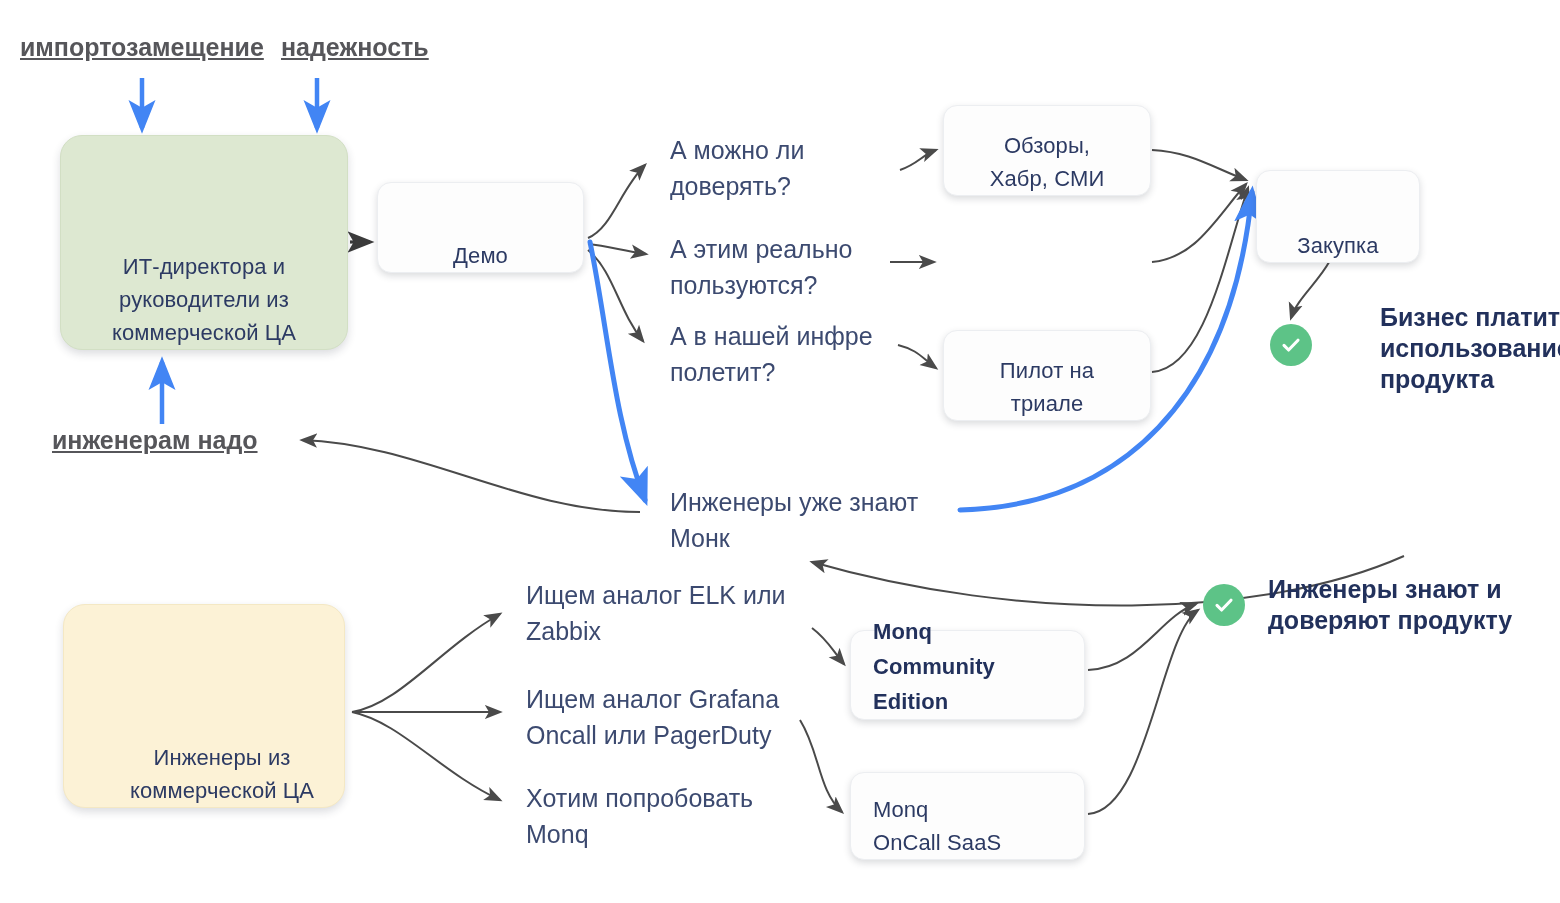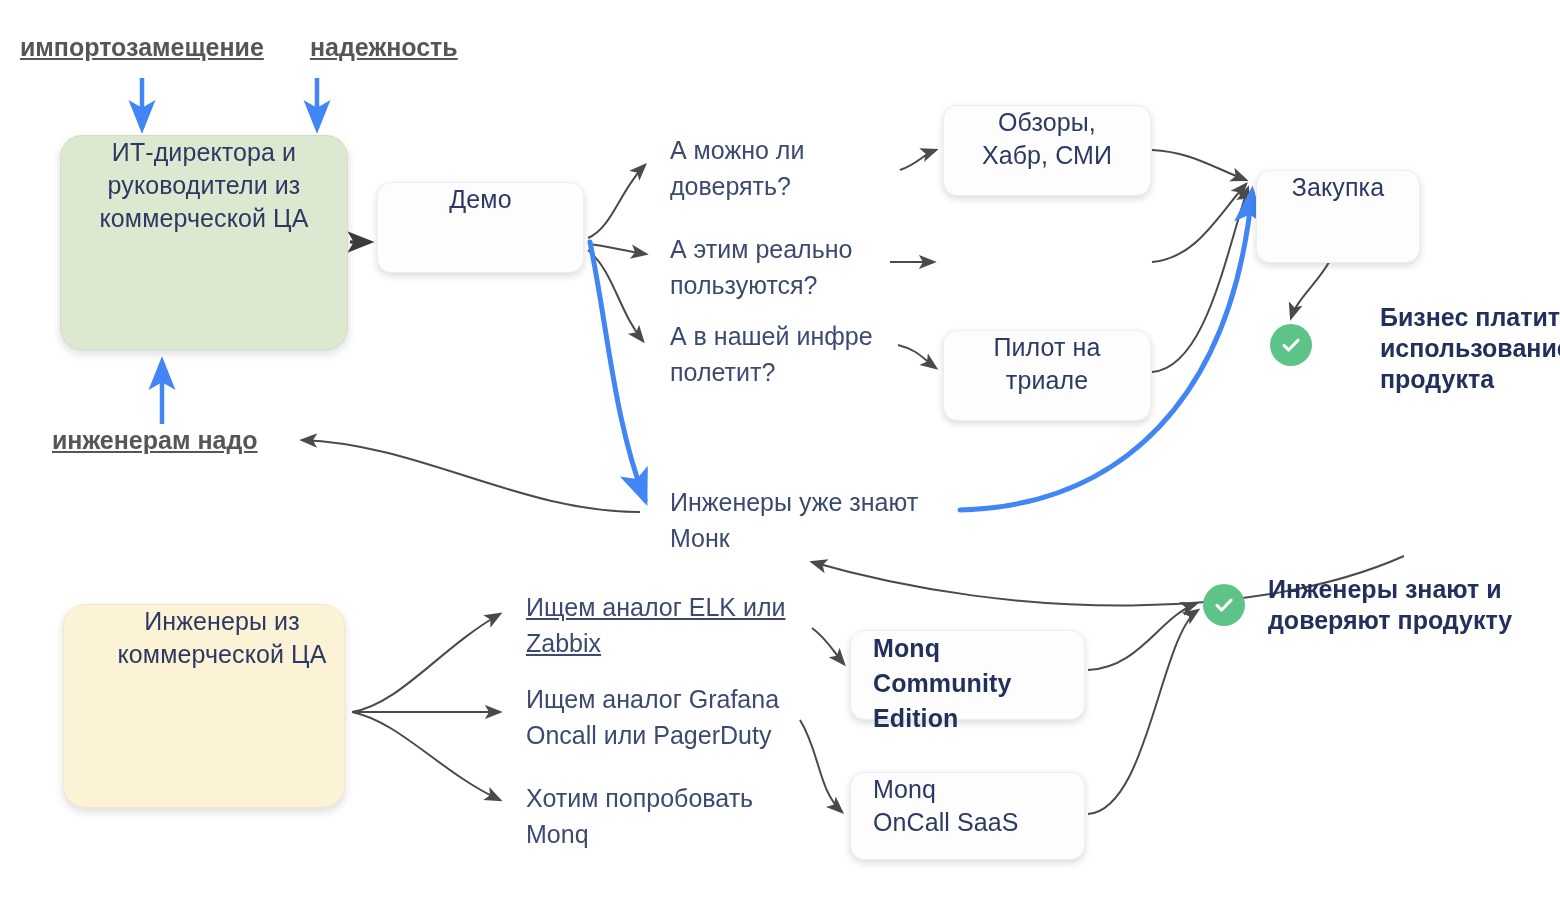--- a/index.html
+++ b/index.html
@@ -17,26 +17,26 @@
   svg#edges{
     position:absolute;
     left:0; top:0;
     width:1560px; height:903px;
     pointer-events:none;
   }
   .node{
     position:absolute;
     box-sizing:border-box;
     display:flex;
-    align-items:flex-start;
+    align-items:flex-end;
     justify-content:center;
     text-align:center;
     border-radius:14px;
     color:#2c3a63;
-    font-size:25px;
+    font-size:22px;
     line-height:33px;
     letter-spacing:.1px;
   }
   .node.plain{
     background:#fdfdfd;
     border:1px solid #eceef1;
     box-shadow:0 3px 7px rgba(40,45,60,.17);
   }
   .node.green{
     background:#dde8d1;
@@ -145,21 +145,21 @@
     <path d="M812,628 C828,640 832,650 844,664" stroke="#4a4a4a" stroke-width="2" fill="none" marker-end="url(#ar-gray)"></path>
     <path d="M800,720 C820,752 818,790 842,812" stroke="#4a4a4a" stroke-width="2" fill="none" marker-end="url(#ar-gray)"></path>
 
     <path d="M1088,670 C1140,668 1160,616 1196,604" stroke="#4a4a4a" stroke-width="2" fill="none" marker-end="url(#ar-gray)"></path>
     <path d="M1088,814 C1148,810 1160,636 1198,610" stroke="#4a4a4a" stroke-width="2" fill="none" marker-end="url(#ar-gray)"></path>
 
     <path d="M1404,556 C1260,620 1020,622 812,562" stroke="#4a4a4a" stroke-width="2" fill="none" marker-end="url(#ar-gray)"></path>
   </svg>
 
   <div class="kwlabel" style="left:20px; top:32px;">импортозамещение</div>
-  <div class="kwlabel" style="left:281px; top:32px;margin-left:29px;">надежность</div>
+  <div class="kwlabel" style="left:281px; top:32px;">надежность</div>
   <div class="kwlabel" style="left:52px; top:425px;">инженерам надо</div>
 
   <div class="node green" style="left:60px; top:135px; width:288px; height:215px;">
     <span style="white-space:pre-line;">ИТ-директора и
 руководители из
 коммерческой ЦА</span>
   </div>
 
   <div class="node plain" style="left:377px; top:182px; width:207px; height:91px;">
     <span>Демо</span>
@@ -195,21 +195,21 @@
 продукта</div>
 
   <div class="freetext" style="left:670px; top:484px; width:260px;">Инженеры уже знают
 Монк</div>
 
   <div class="node yellow" style="left:63px; top:604px; width:282px; height:204px;">
     <span style="white-space:pre-line;">Инженеры из
 коммерческой ЦА</span>
   </div>
 
-  <div class="freetext" style="left:526px; top:589px; width:268px;text-decoration:underline;">Ищем аналог ELK или
+  <div class="freetext" style="left:526px; top:577px; width:268px;">Ищем аналог ELK или
 Zabbix</div>
   <div class="freetext" style="left:526px; top:681px; width:272px;">Ищем аналог Grafana
 Oncall или PagerDuty</div>
   <div class="freetext" style="left:526px; top:780px; width:260px;">Хотим попробовать
 Monq</div>
 
   <div class="node plain leftalign bold" style="left:850px; top:630px; width:235px; height:90px;">
     <span style="white-space:pre-line;">Monq
 Community
 Edition</span>

